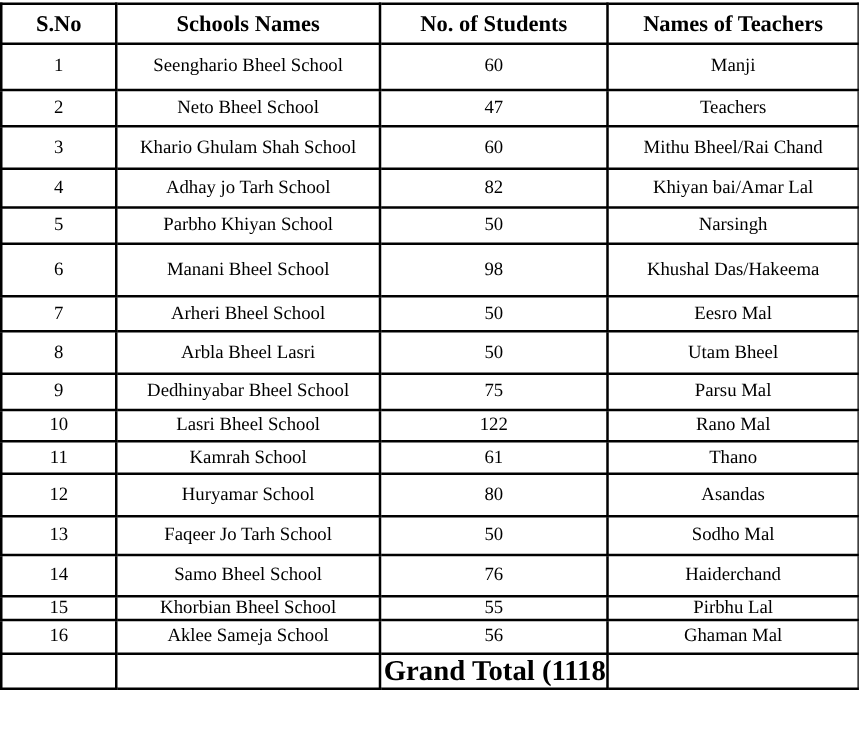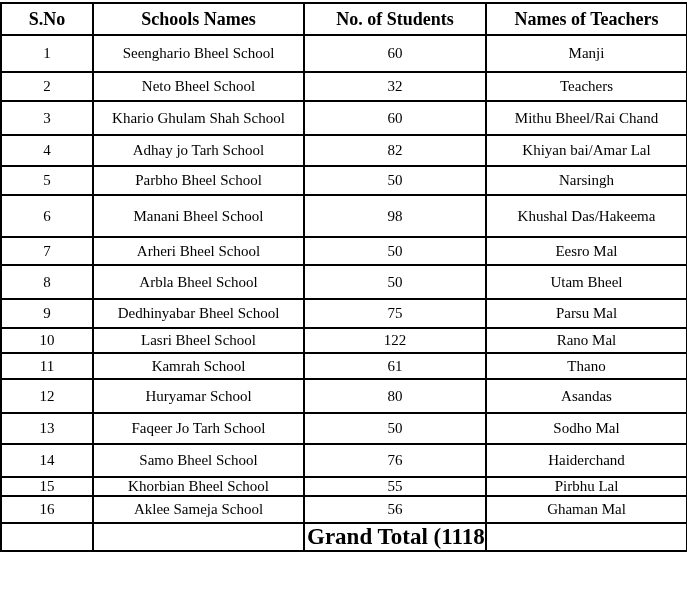--- a/index.html
+++ b/index.html
@@ -64,56 +64,56 @@
   <tbody id="table-body">
       <tr style="height: 37px;">
         <td>1</td>
         <td>Seenghario Bheel School</td>
         <td>60</td>
         <td>Manji</td>
       </tr>
       <tr style="height: 29px;">
         <td>2</td>
         <td>Neto Bheel School</td>
-        <td>32</td>
+        <td>47</td>
         <td>Teachers</td>
       </tr>
       <tr style="height: 34px;">
         <td>3</td>
         <td>Khario Ghulam Shah School</td>
         <td>60</td>
         <td>Mithu Bheel/Rai Chand</td>
       </tr>
       <tr style="height: 31px;">
         <td>4</td>
         <td>Adhay jo Tarh School</td>
         <td>82</td>
         <td>Khiyan bai/Amar Lal</td>
       </tr>
       <tr style="height: 29px;">
         <td>5</td>
-        <td>Parbho Bheel School</td>
+        <td>Parbho Khiyan School</td>
         <td>50</td>
         <td>Narsingh</td>
       </tr>
       <tr style="height: 42px;">
         <td>6</td>
         <td>Manani Bheel School</td>
         <td>98</td>
         <td>Khushal Das/Hakeema</td>
       </tr>
       <tr style="height: 28px;">
         <td>7</td>
         <td>Arheri Bheel School</td>
         <td>50</td>
         <td>Eesro Mal</td>
       </tr>
       <tr style="height: 34px;">
         <td>8</td>
-        <td>Arbla Bheel School</td>
+        <td>Arbla Bheel Lasri</td>
         <td>50</td>
         <td>Utam Bheel</td>
       </tr>
       <tr style="height: 29px;">
         <td>9</td>
         <td>Dedhinyabar Bheel School</td>
         <td>75</td>
         <td>Parsu Mal</td>
       </tr>
       <tr style="height: 25px; border-radius: 11px;">

